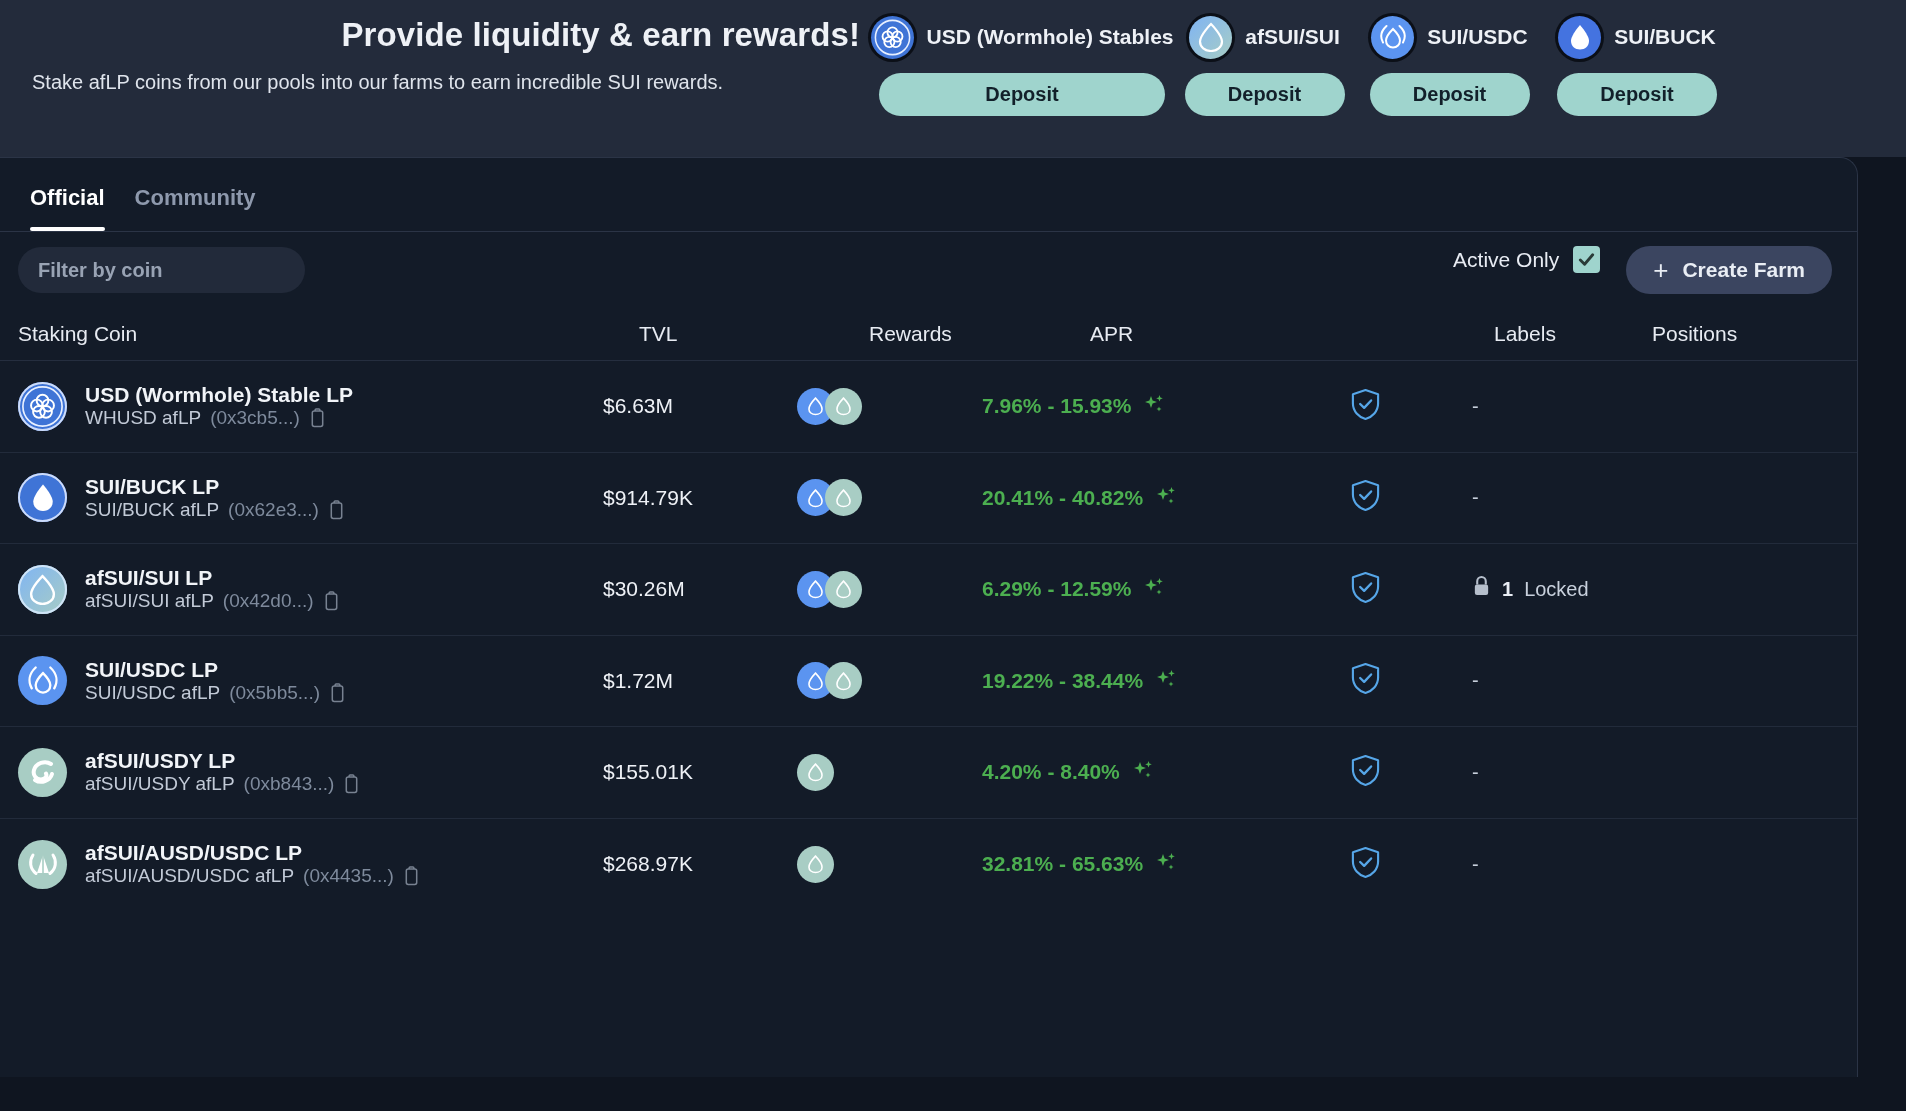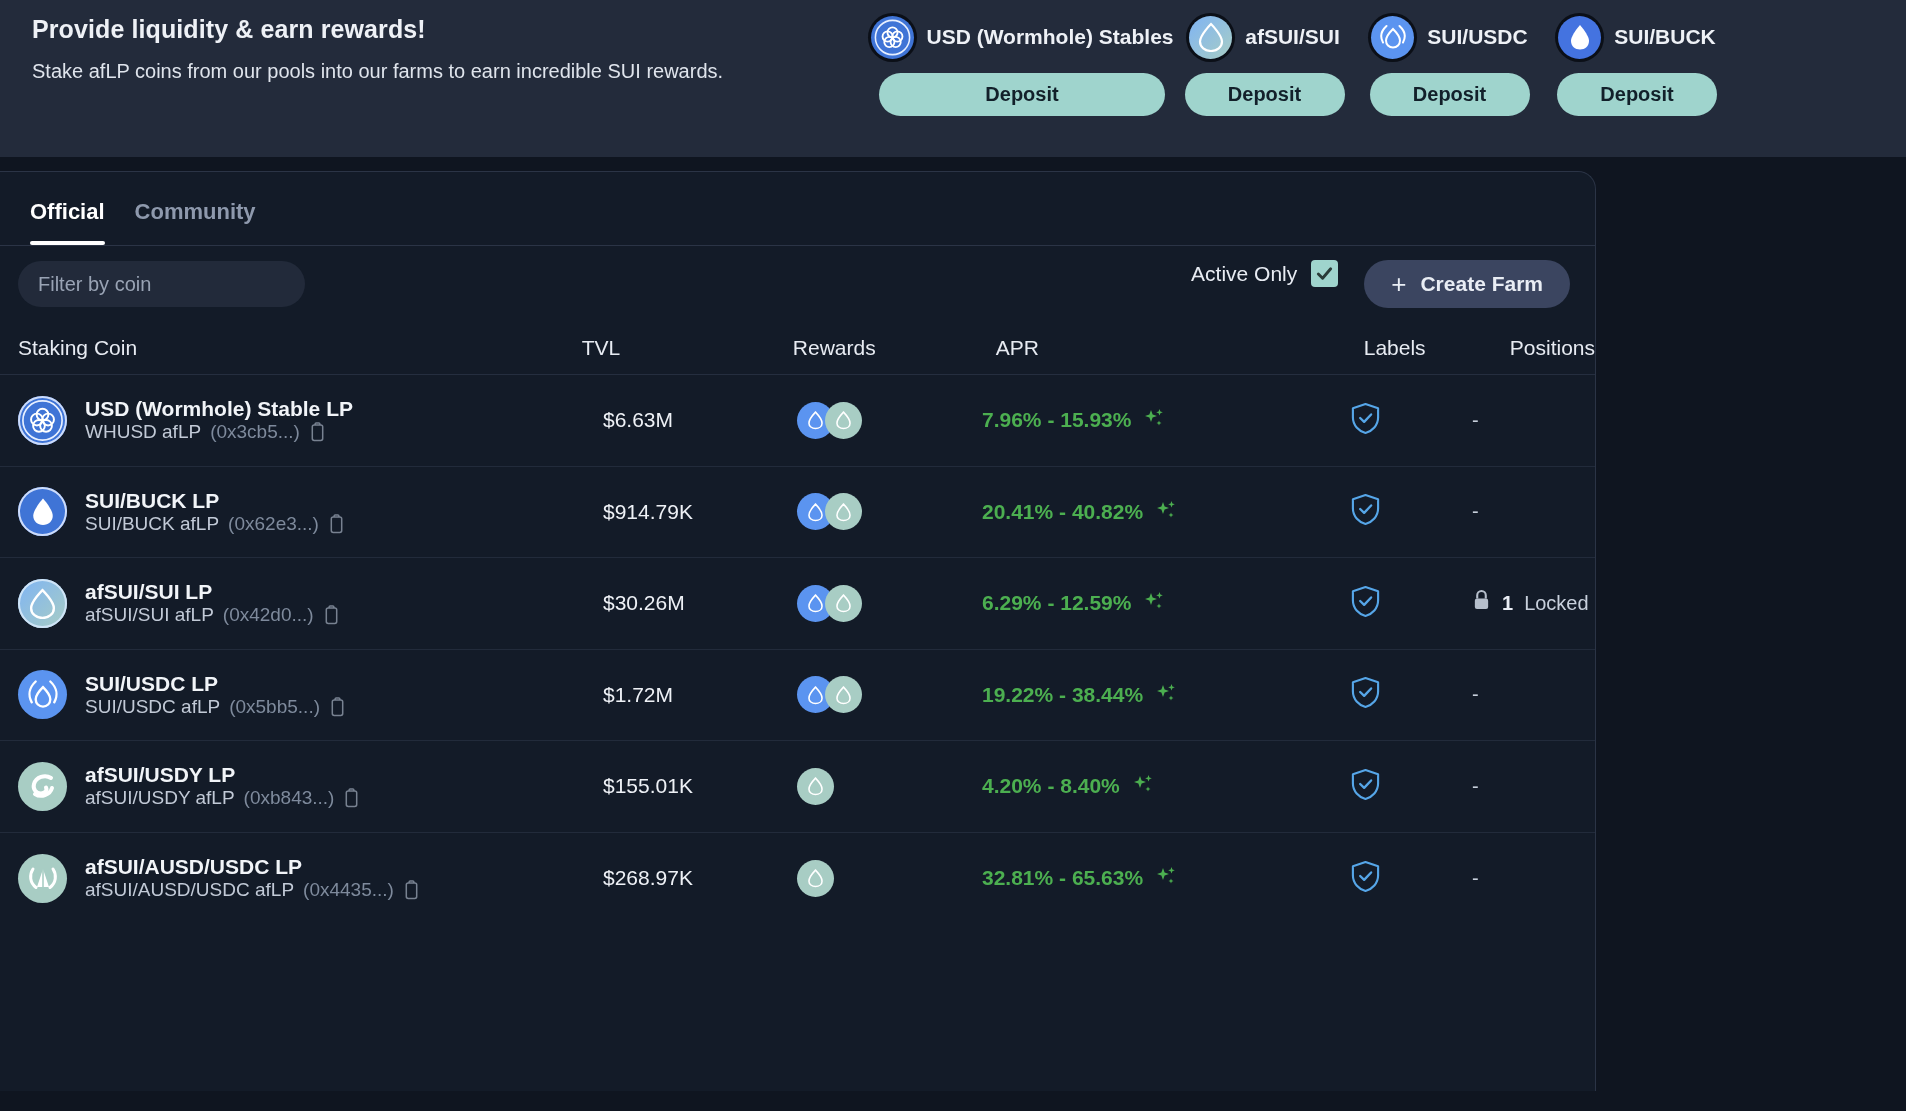--- a/index.html
+++ b/index.html
@@ -13,22 +13,22 @@
   
   .banner {
     position: relative;
     width: 1906px; height: 157px;
     background: #232b3b;
     display: flex; align-items: flex-start;
     padding: 0;
   }
   .banner-text { padding: 12px 0 0 32px; width: 860px; }
   .banner-title {
-    font-size: 25px; font-weight: bold; color: #eef1f6;
-    letter-spacing: .1px; line-height: 1.4;
+    font-size: 33px; font-weight: bold; color: #eef1f6;
+    letter-spacing: .1px; line-height: 1.4; text-align: right;
   }
   .banner-sub {
     margin-top: 9px;
     font-size: 20px; color: #dfe4ec; line-height: 1.52;
     max-width: 800px;
   }
 
   .promos { display: flex; align-items: flex-start; gap: 0; margin-left: 12px; padding-top: 8px; }
   .promo { display: flex; flex-direction: column; align-items: center; padding: 0 12px; }
   .promo-head { display: flex; align-items: center; gap: 13px; height: 58px; }
@@ -57,22 +57,22 @@
   .coin {
     border-radius: 50%;
     display: flex; align-items: center; justify-content: center;
     flex: none;
     position: relative;
   }
   .coin.ring { box-shadow: 0 0 0 3px #0b0f17; }
 
   
   .card {
-    position: absolute; left: 0; top: 171px;
-    width: 1596px; height: 920px;
+    position: absolute; left: 0; top: 157px;
+    width: 1858px; height: 920px;
     background: #131b28;
     border: 1px solid #2b3446;
     border-left: none;
     border-top-right-radius: 18px;
     border-bottom: none;
   }
 
   .tabs {
     display: flex; align-items: center; gap: 30px;
     height: 74px; padding: 0 30px;
@@ -94,20 +94,21 @@
     padding: 0 25px 0 18px;
   }
   .filter-input {
     width: 287px; height: 46px;
     background: #222a3a;
     border: none; border-radius: 999px;
     color: #c9d1de; font-size: 20px;
     padding: 0 20px;
     font-family: "Liberation Sans", sans-serif;
     outline: none;
+    font-weight: bold;
   }
   .filter-input::placeholder { color: #99a3b4; }
   .toolbar-right { margin-left: auto; display: flex; align-items: flex-start; gap: 26px; }
   .active-only { display: flex; align-items: center; gap: 14px; }
   .active-only-label { font-size: 21px; color: #e8ecf3; }
   .checkbox {
     width: 27px; height: 27px; border-radius: 4px;
     background: #9fd4cd; display: flex; align-items: center; justify-content: center;
     cursor: pointer;
   }

